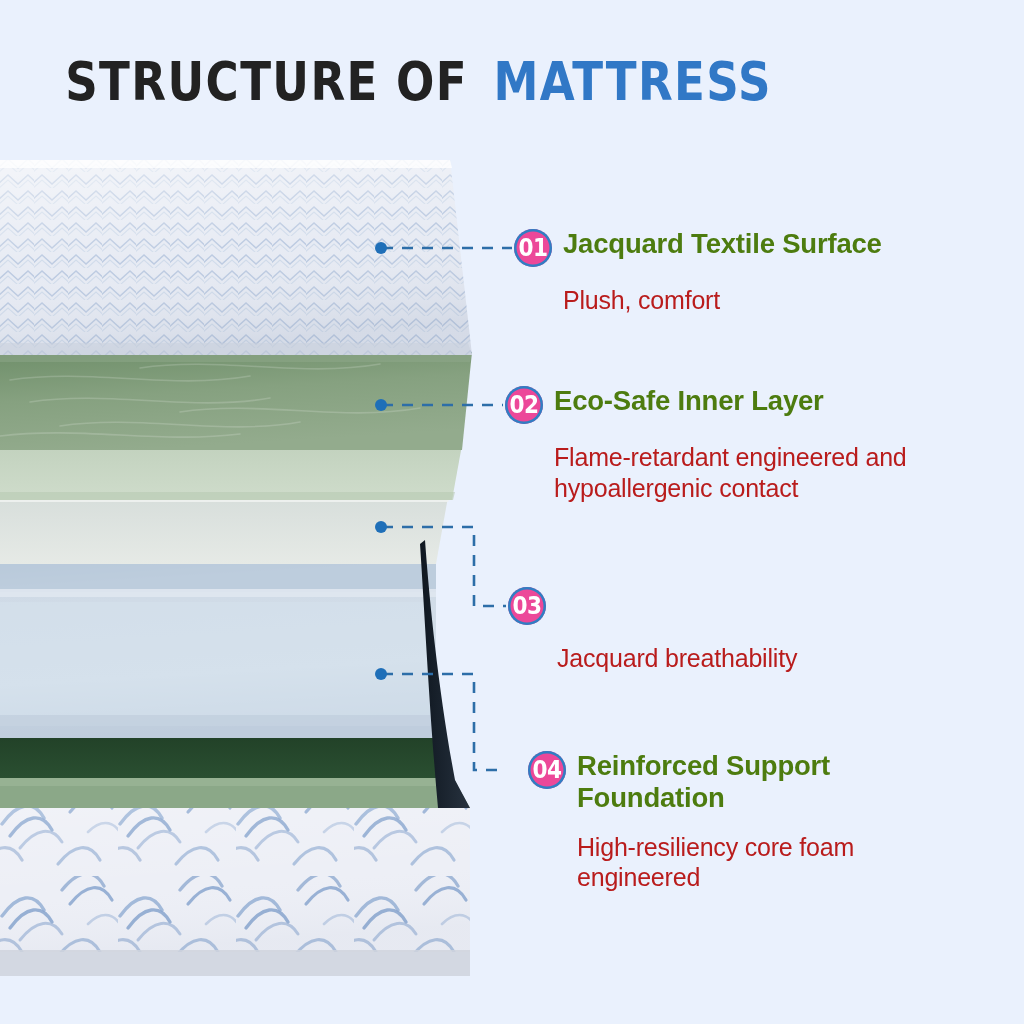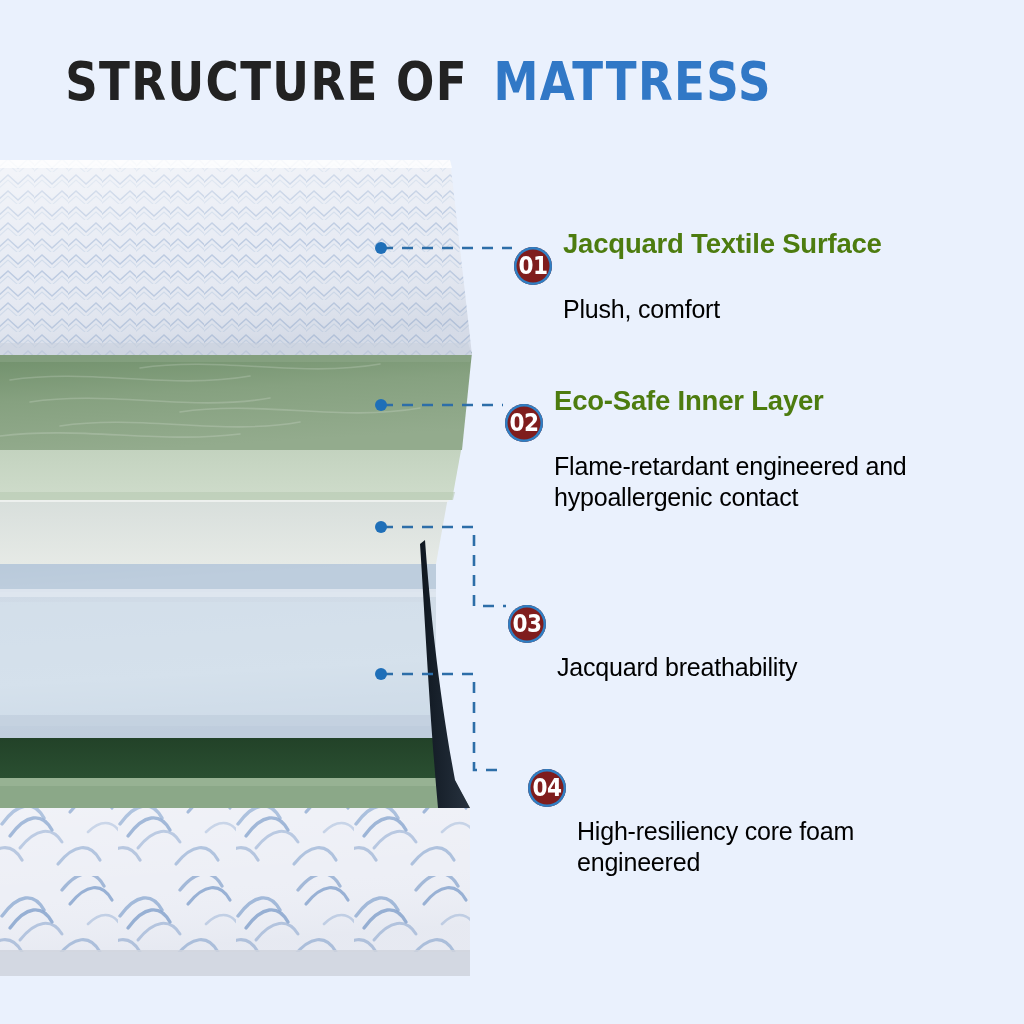--- a/index.html
+++ b/index.html
@@ -53,45 +53,45 @@
   }
   .callout .head{
     display:flex;
     align-items:flex-start;
     gap:11px;
   }
   .badge{
     flex:0 0 auto;
     width:38px; height:38px;
     border-radius:50%;
-    background:#7f1d1d;
+    background:#ec4899;
     color:#ffffff;
     font-family:"Liberation Sans Narrow","DejaVu Sans Condensed","Liberation Sans", sans-serif;
     font-weight:700;
     font-size:24px;
     line-height:38px;
     text-align:center;
     letter-spacing:-0.5px;
     box-shadow:inset 0 0 0 2.5px #2f7fc4;
-    margin-top:19px;
+    margin-top:1px;
   }
   .c-title{
     color:#4d7c0f;
     font-size:27.5px;
     font-weight:700;
     line-height:1.16;
     letter-spacing:-0.2px;
     max-width:420px;
   }
   .c-desc{
-    color:#000000;
+    color:#b91c1c;
     font-size:25px;
     font-weight:400;
     line-height:1.22;
-    margin-top:9px;
+    margin-top:18px;
     margin-left:49px;
     letter-spacing:-0.2px;
   }
 </style>
 </head>
 <body>
 
 <div id="stage">
 
   <div class="title-wrap">
@@ -251,17 +251,18 @@
   <div class="callout" style="left:508px; top:586px;">
     <div class="head">
       <div class="badge">03</div>
     </div>
     <div class="c-desc">Jacquard breathability</div>
   </div>
 
   <div class="callout" style="left:528px; top:750px; width:400px;">
     <div class="head">
       <div class="badge">04</div>
+      <div class="c-title" style="max-width:330px;">Reinforced Support Foundation</div>
     </div>
     <div class="c-desc" style="max-width:390px;">High-resiliency core foam engineered</div>
   </div>
 
 </div>
 
 </body></html>

